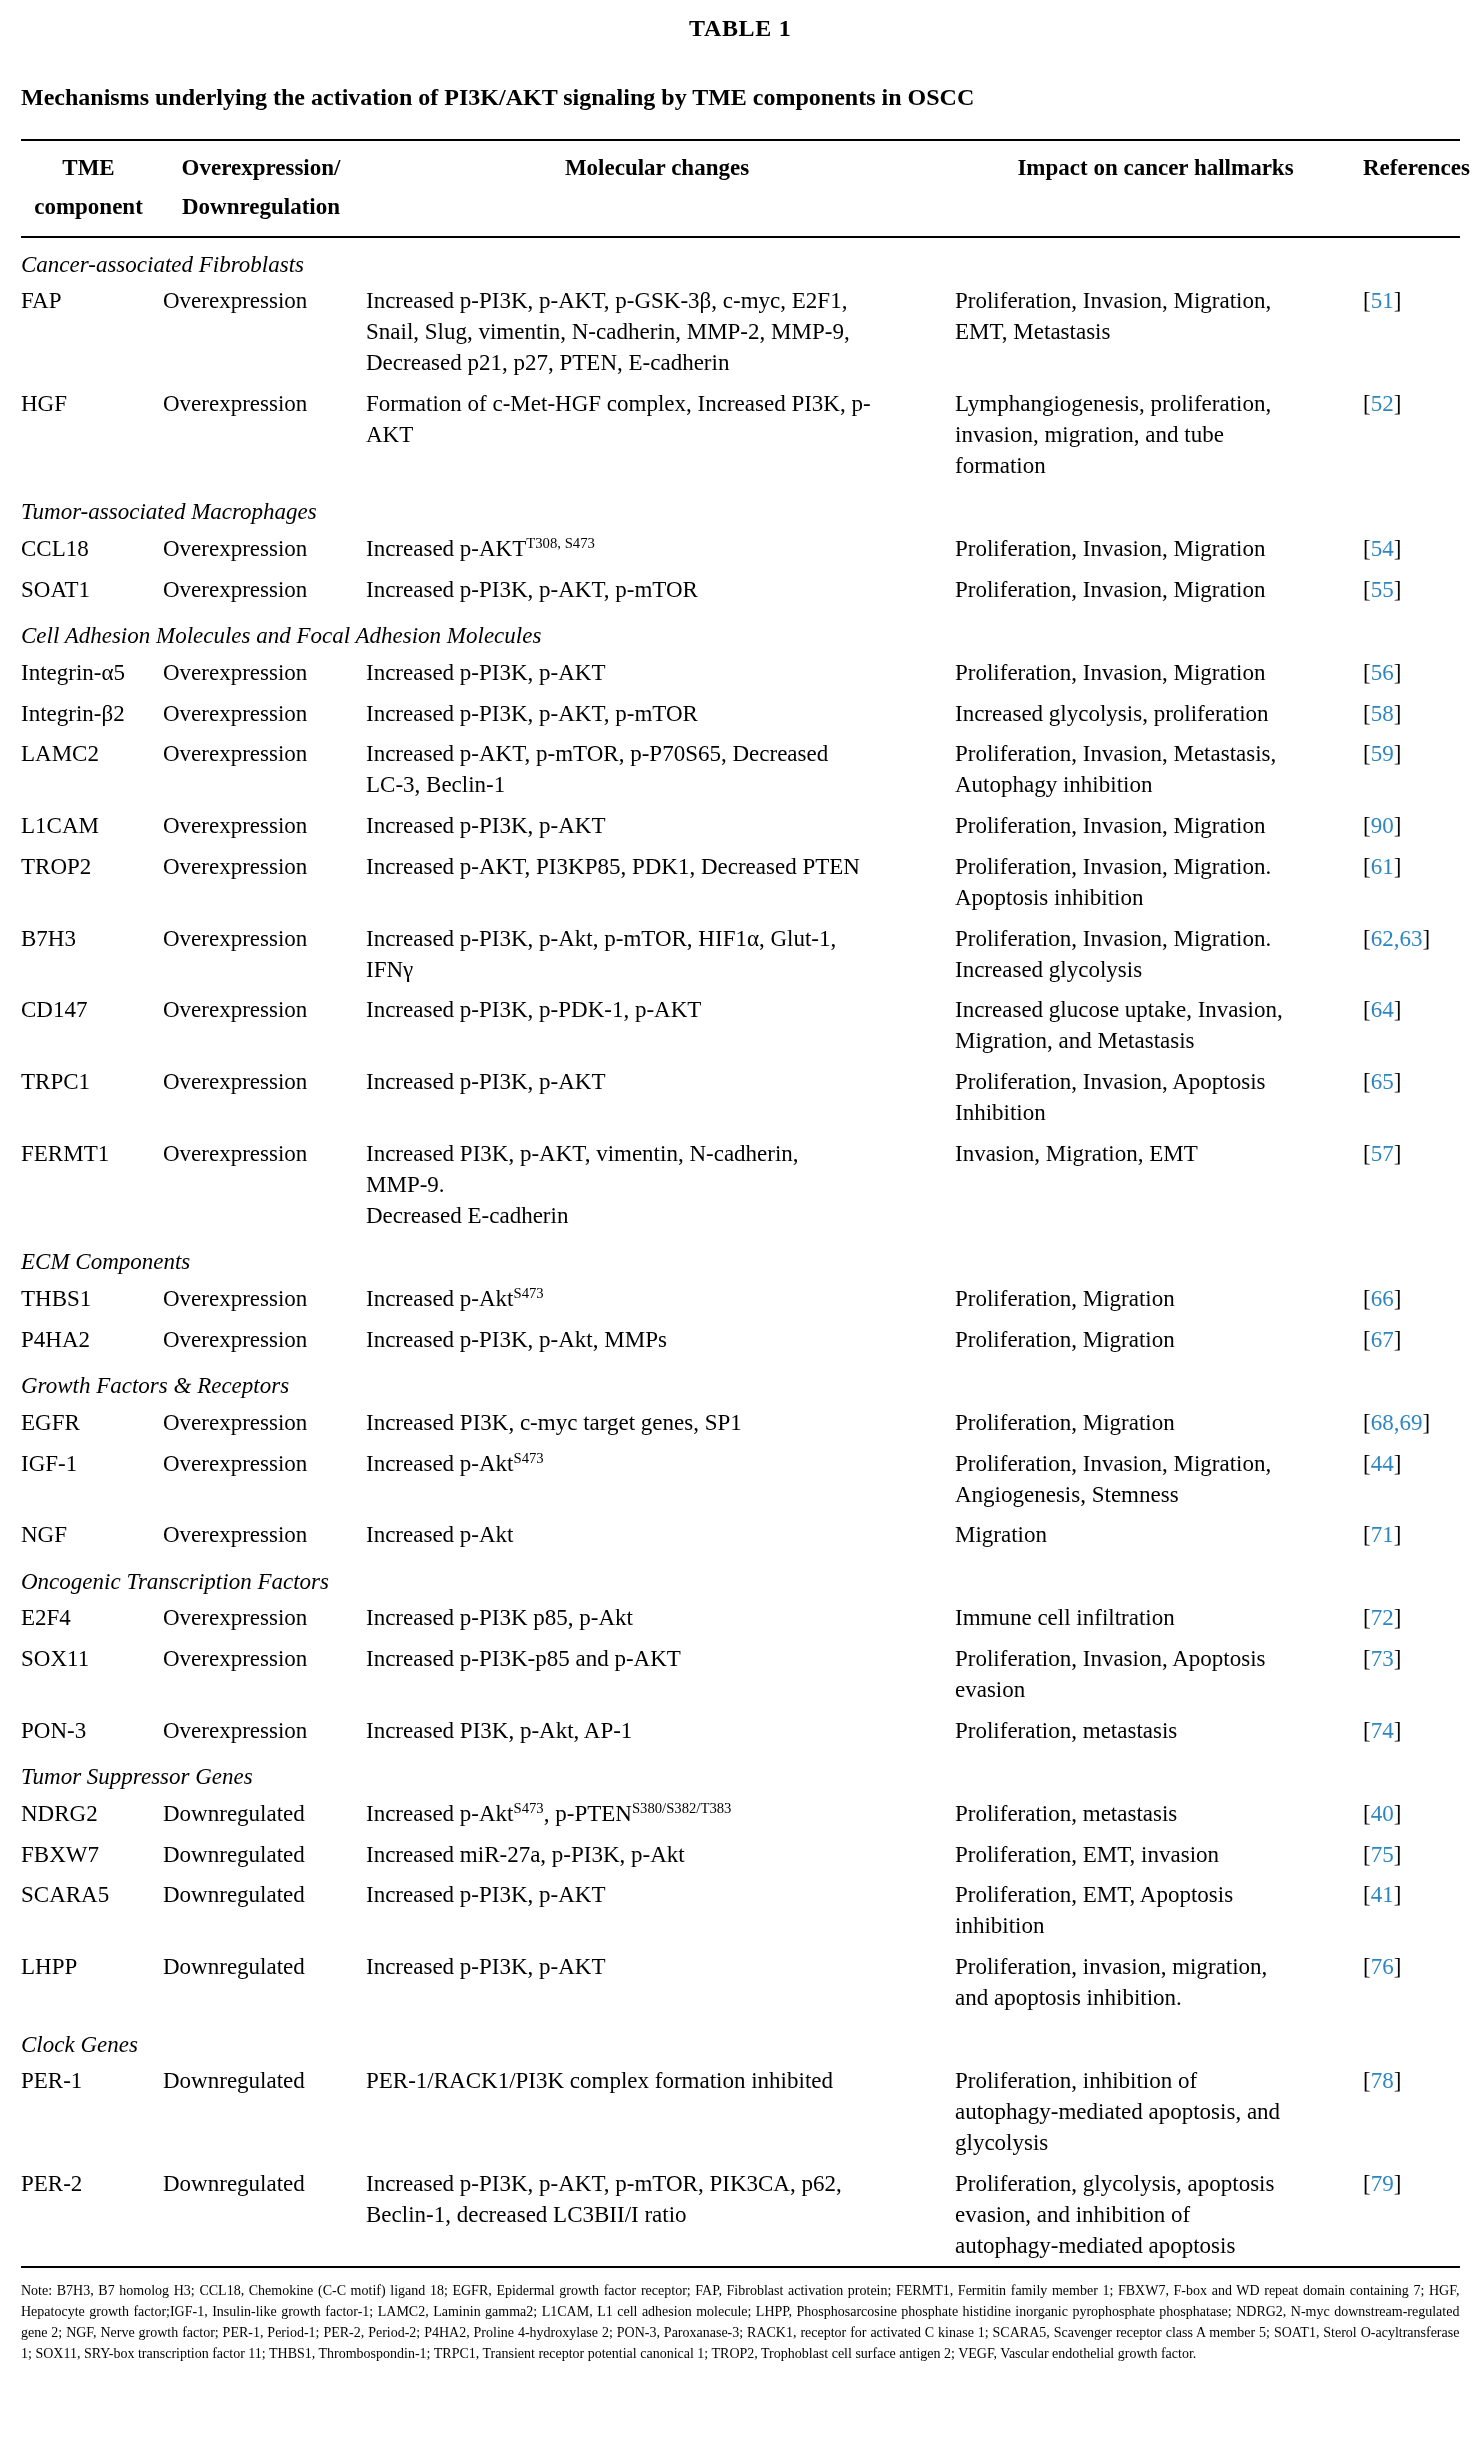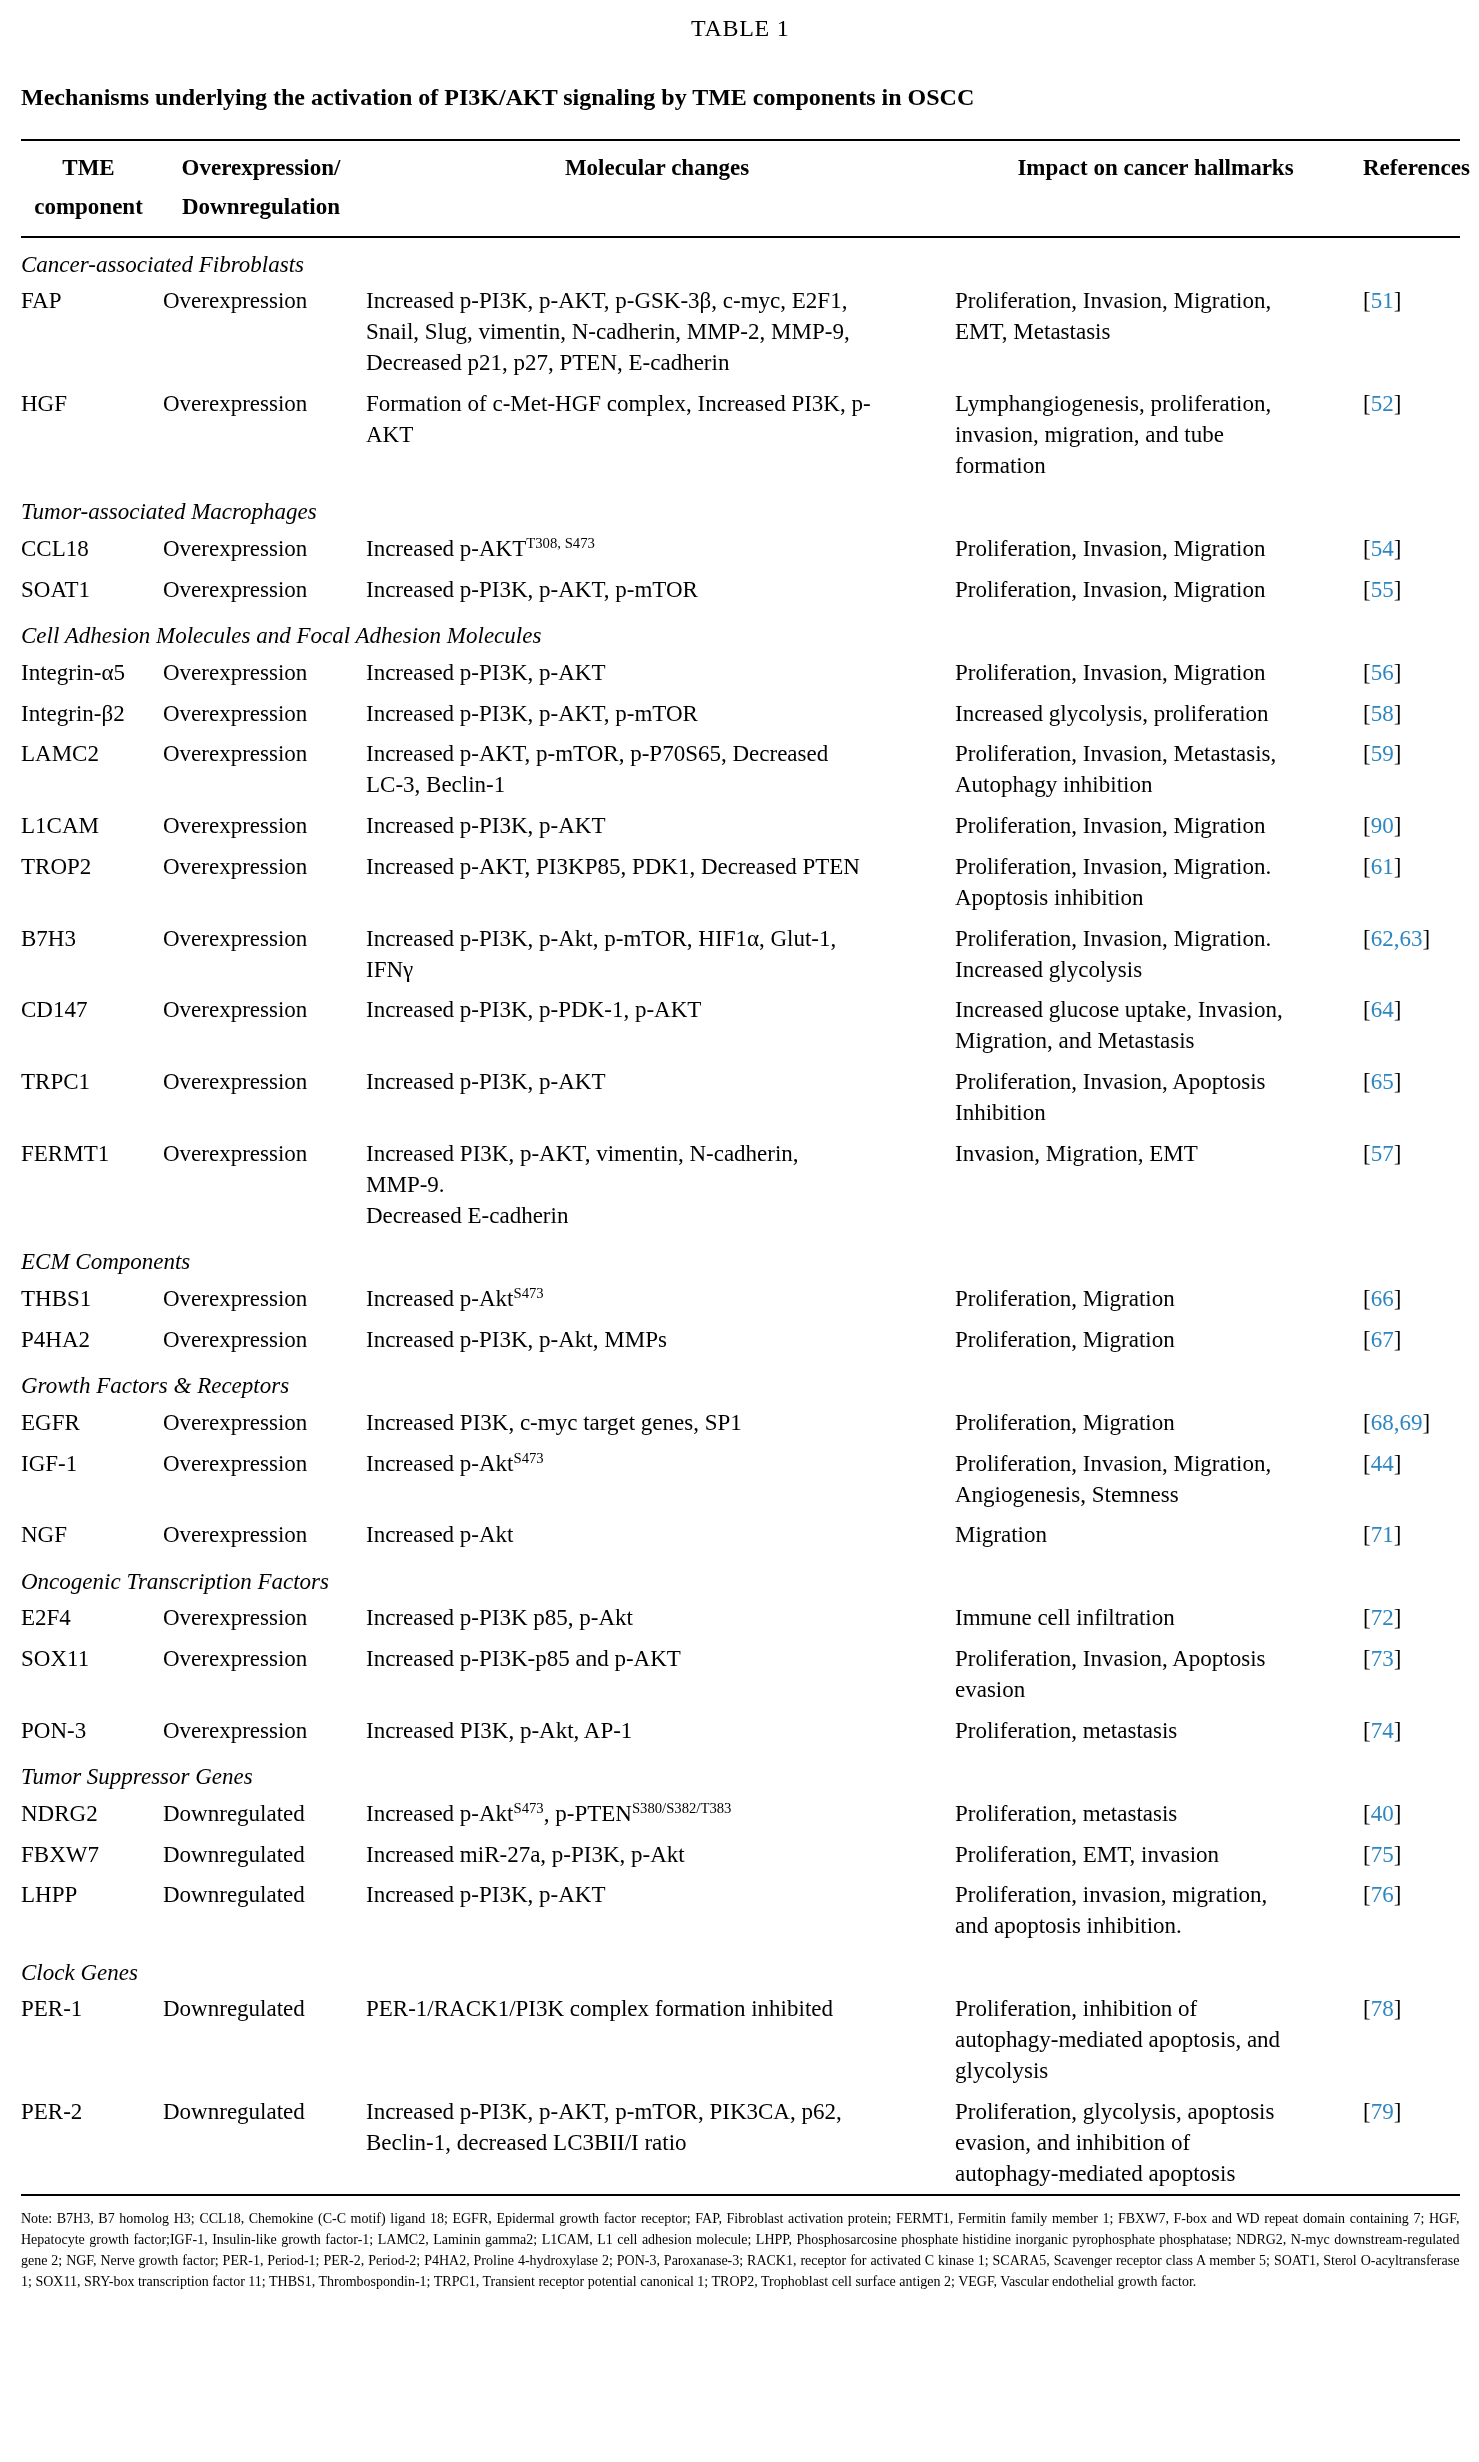--- a/index.html
+++ b/index.html
@@ -3,21 +3,21 @@
 <meta charset="utf-8">
 <style>
   html, body { margin: 0; padding: 0; background: #ffffff; }
   body {
     width: 1479px; height: 2462px; overflow: hidden;
     color: #000000;
     font-family: "Liberation Serif", serif;
   }
   .page { padding: 8.4px 19.6px 0 21px; }
   .table-title {
-    text-align: center; font-weight: normal; font-size: 24px;
+    text-align: center; font-weight: bold; font-size: 24px;
     margin: 7px 0 0 0; letter-spacing: 0.7px;
   }
   .table-subtitle {
     font-weight: bold; font-size: 24px;
     margin: 42px 0 0 0;
   }
   table.main {
     width: 100%; border-collapse: collapse; table-layout: fixed;
     margin-top: 28px;
     border-top: 2.1px solid #000;
@@ -249,20 +249,27 @@
           <td class="refs-cell"><span class="cite">[<span class="cite-num">40</span>]</span></td>
         </tr>
         <tr>
           <td>FBXW7</td>
           <td>Downregulated</td>
           <td>Increased miR-27a, p-PI3K, p-Akt</td>
           <td>Proliferation, EMT, invasion</td>
           <td class="refs-cell"><span class="cite">[<span class="cite-num">75</span>]</span></td>
         </tr>
         <tr>
+          <td>SCARA5</td>
+          <td>Downregulated</td>
+          <td>Increased p-PI3K, p-AKT</td>
+          <td>Proliferation, EMT, Apoptosis<br>inhibition</td>
+          <td class="refs-cell"><span class="cite">[<span class="cite-num">41</span>]</span></td>
+        </tr>
+        <tr>
           <td>LHPP</td>
           <td>Downregulated</td>
           <td>Increased p-PI3K, p-AKT</td>
           <td>Proliferation, invasion, migration,<br>and apoptosis inhibition.</td>
           <td class="refs-cell"><span class="cite">[<span class="cite-num">76</span>]</span></td>
         </tr>
         <tr class="section-row">
           <td colspan="5">Clock Genes</td>
         </tr>
         <tr>

